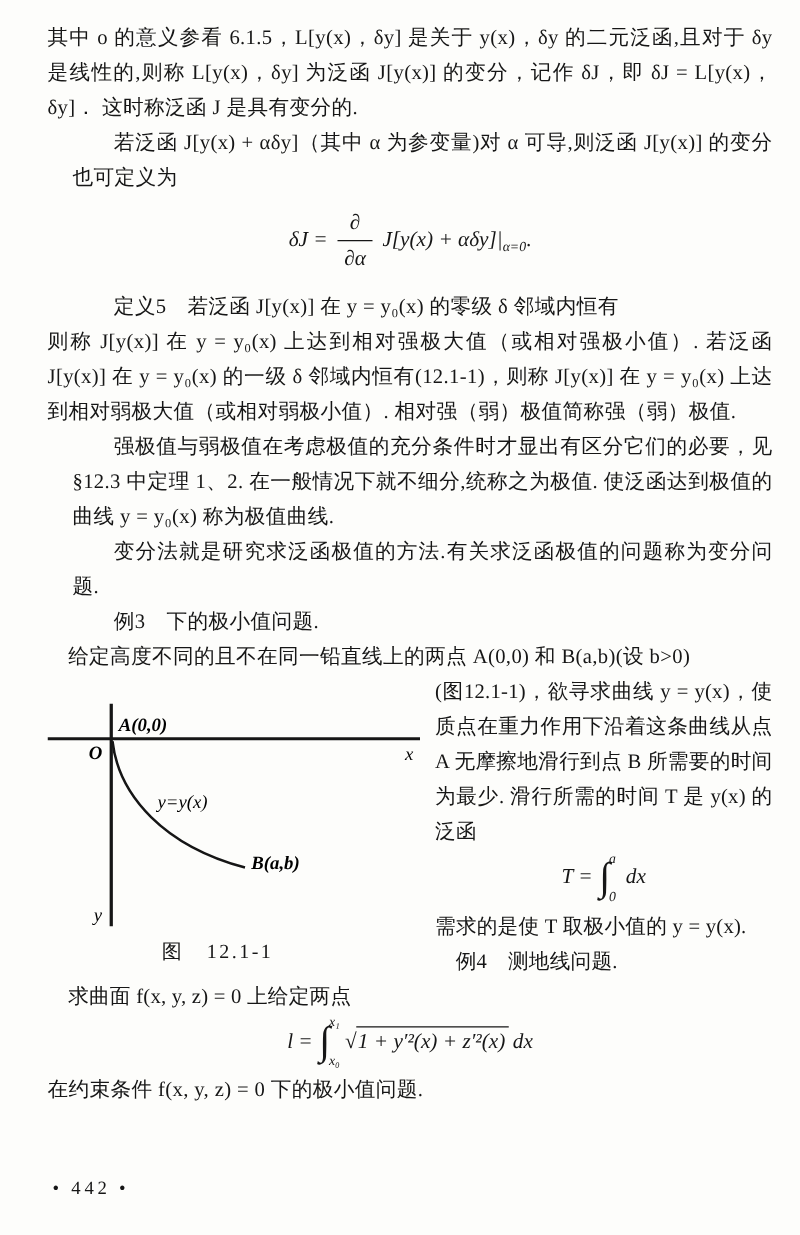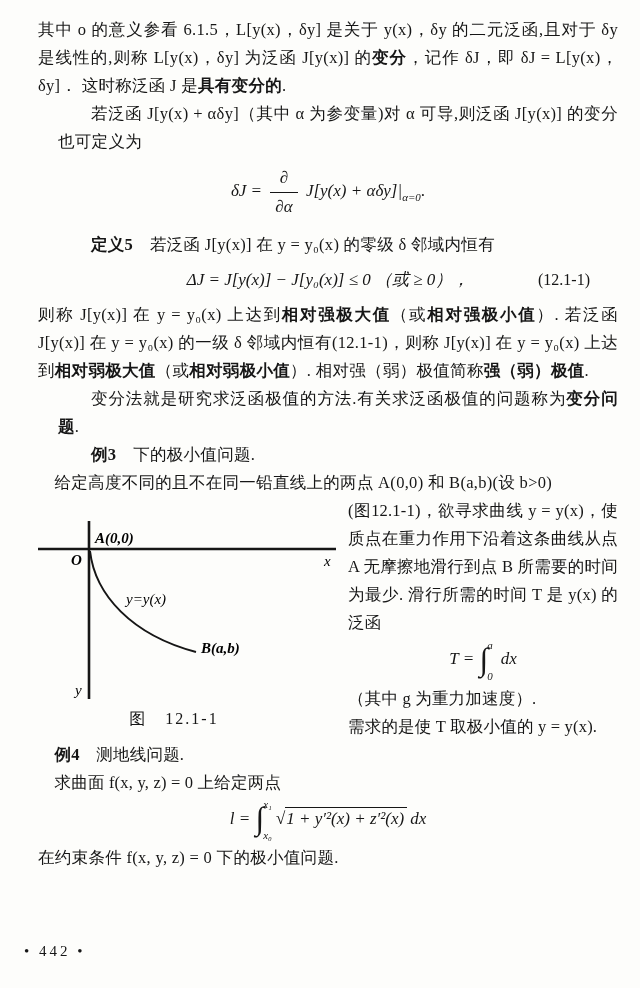--- a/index.html
+++ b/index.html
@@ -12,21 +12,21 @@
     overflow:hidden;
   }
   .page{
     position:absolute;inset:0;
     padding:16px 22px 0 38px;
     box-sizing:border-box;
   }
   p{margin:0;font-size:16.5px;line-height:28px;text-align:justify;letter-spacing:.3px;}
   p.ind{text-indent:2em;margin-left:20px;}
   p.ind1{text-indent:1em;}
-  b, .bold{font-weight:700;}
+  b, .bold{font-weight:400;}
   .math{font-style:italic;font-family:"Liberation Serif","DejaVu Serif",serif;}
   
   .formula{
     text-align:center;font-size:17px;line-height:24px;
     margin:10px 0 12px;font-style:italic;position:relative;
   }
   .formula .rm{font-style:normal;}
   .frac{display:inline-block;vertical-align:middle;text-align:center;margin:0 4px;}
   .frac .num{display:block;border-bottom:1.6px solid #161616;padding:0 5px 2px;}
   .frac .den{display:block;padding:2px 5px 0;}
@@ -42,46 +42,43 @@
   .eqline{position:relative;margin:6px 0 6px;text-align:center;font-size:17px;line-height:30px;}
   .eqtag{position:absolute;right:28px;top:0;font-style:normal;font-size:16px;}
   
   .figrow{overflow:visible;}
   .figbox{float:left;width:302px;margin:4px 8px 0 0;}
   .figbox svg{display:block;}
   .figcap{text-align:center;font-size:16px;margin-top:4px;letter-spacing:2px;padding-right:30px;}
   .rc p{letter-spacing:.2px;}
   .clear{clear:both;}
   .footer{
-    position:absolute;left:24px;bottom:28px;
+    position:absolute;left:42px;bottom:28px;
     font-size:15px;letter-spacing:3px;
   }
 </style>
 </head>
 <body>
 
 <div class="page">
 
   <p><span>其中 o 的意义参看 6.1.5，L[y(x)，δy] 是关于 y(x)，δy 的二元泛函,且对于 δy 是线性的,则称 L[y(x)，δy] 为泛函 J[y(x)] 的</span><b>变分</b><span>，记作 δJ，即 δJ = L[y(x)，δy]．  这时称泛函 J 是</span><b>具有变分的</b><span>.</span></p>
 
   <p class="ind"><span>若泛函 J[y(x) + αδy]（其中 α 为参变量)对 α 可导,则泛函 J[y(x)] 的变分也可定义为</span></p>
 
   <div class="formula">
     <span class="math">δJ = </span><span class="frac"><span class="num math">∂</span><span class="den math">∂α</span></span><span class="math"> J[y(x) + αδy]|</span><span class="subsc math">α=0</span><span class="rm">.</span>
   </div>
 
   <p class="ind"><b>定义5</b><span>　若泛函 J[y(x)] 在 y = y₀(x) 的零级 δ 邻域内恒有</span></p>
 
-  <div class="eqline">
-    <span class="math">ΔJ = J[y(x)] − J[y₀(x)] ≤ 0 （或 ≥ 0），</span>
-    <span class="eqtag">(12.1-1)</span>
-  </div>
 
   <p><span>则称 J[y(x)] 在 y = y₀(x) 上达到</span><b>相对强极大值</b><span>（或</span><b>相对强极小值</b><span>）.  若泛函 J[y(x)] 在 y = y₀(x) 的一级 δ 邻域内恒有(12.1-1)，则称 J[y(x)] 在 y = y₀(x) 上达到</span><b>相对弱极大值</b><span>（或</span><b>相对弱极小值</b><span>）.  相对强（弱）极值简称</span><b>强（弱）极值</b><span>.</span></p>
 
+  <p class="ind"><span>强极值与弱极值在考虑极值的充分条件时才显出有区分它们的必要，见 §12.3 中定理 1、2.  在一般情况下就不细分,统称之为</span><b>极值</b><span>.  使泛函达到极值的曲线 y = y₀(x) 称为</span><b>极值曲线</b><span>.</span></p>
 
   <p class="ind"><span>变分法就是研究求泛函极值的方法.有关求泛函极值的问题称为</span><b>变分问题</b><span>.</span></p>
 
   <p class="ind"><b>例3</b><span>　下的极小值问题.</span></p>
 
   <p class="ind1"><span>给定高度不同的且不在同一铅直线上的两点 A(0,0) 和 B(a,b)(设 b&gt;0)</span></p>
 
   <div class="figrow">
     <div class="figbox">
       <svg width="302" height="204" viewBox="0 0 302 204">
@@ -101,21 +98,20 @@
     <div class="rc">
       <p><span>(图12.1-1)，欲寻求曲线 y = y(x)，使质点在重力作用下沿着这条曲线从点 A 无摩擦地滑行到点 B 所需要的时间为最少. 滑行所需的时间 T 是 y(x) 的泛函</span></p>
 
       <div class="formula">
         <span class="math">T = </span><span class="intwrap"><span class="int">∫</span><span class="lims">
               <span class="sup math">a</span>
               <span class="sub math">0</span>
             </span></span><span class="math" style="margin-left:4px">dx</span>
       </div>
 
-      <p><span>（其中 g 为重力加速度）.</span></p>
       <p><span>需求的是使 T 取极小值的 y = y(x).</span></p>
       <p class="ind1"><b>例4</b><span>　测地线问题.</span></p>
       <p class="ind1"><span>求曲面 f(x, y, z) = 0 上给定两点</span></p>
     </div>
   </div>
 
 
   <div class="formula">
     <span class="math">l = </span><span class="intwrap"><span class="int">∫</span><span class="lims">
           <span class="sup math">x₁</span>

